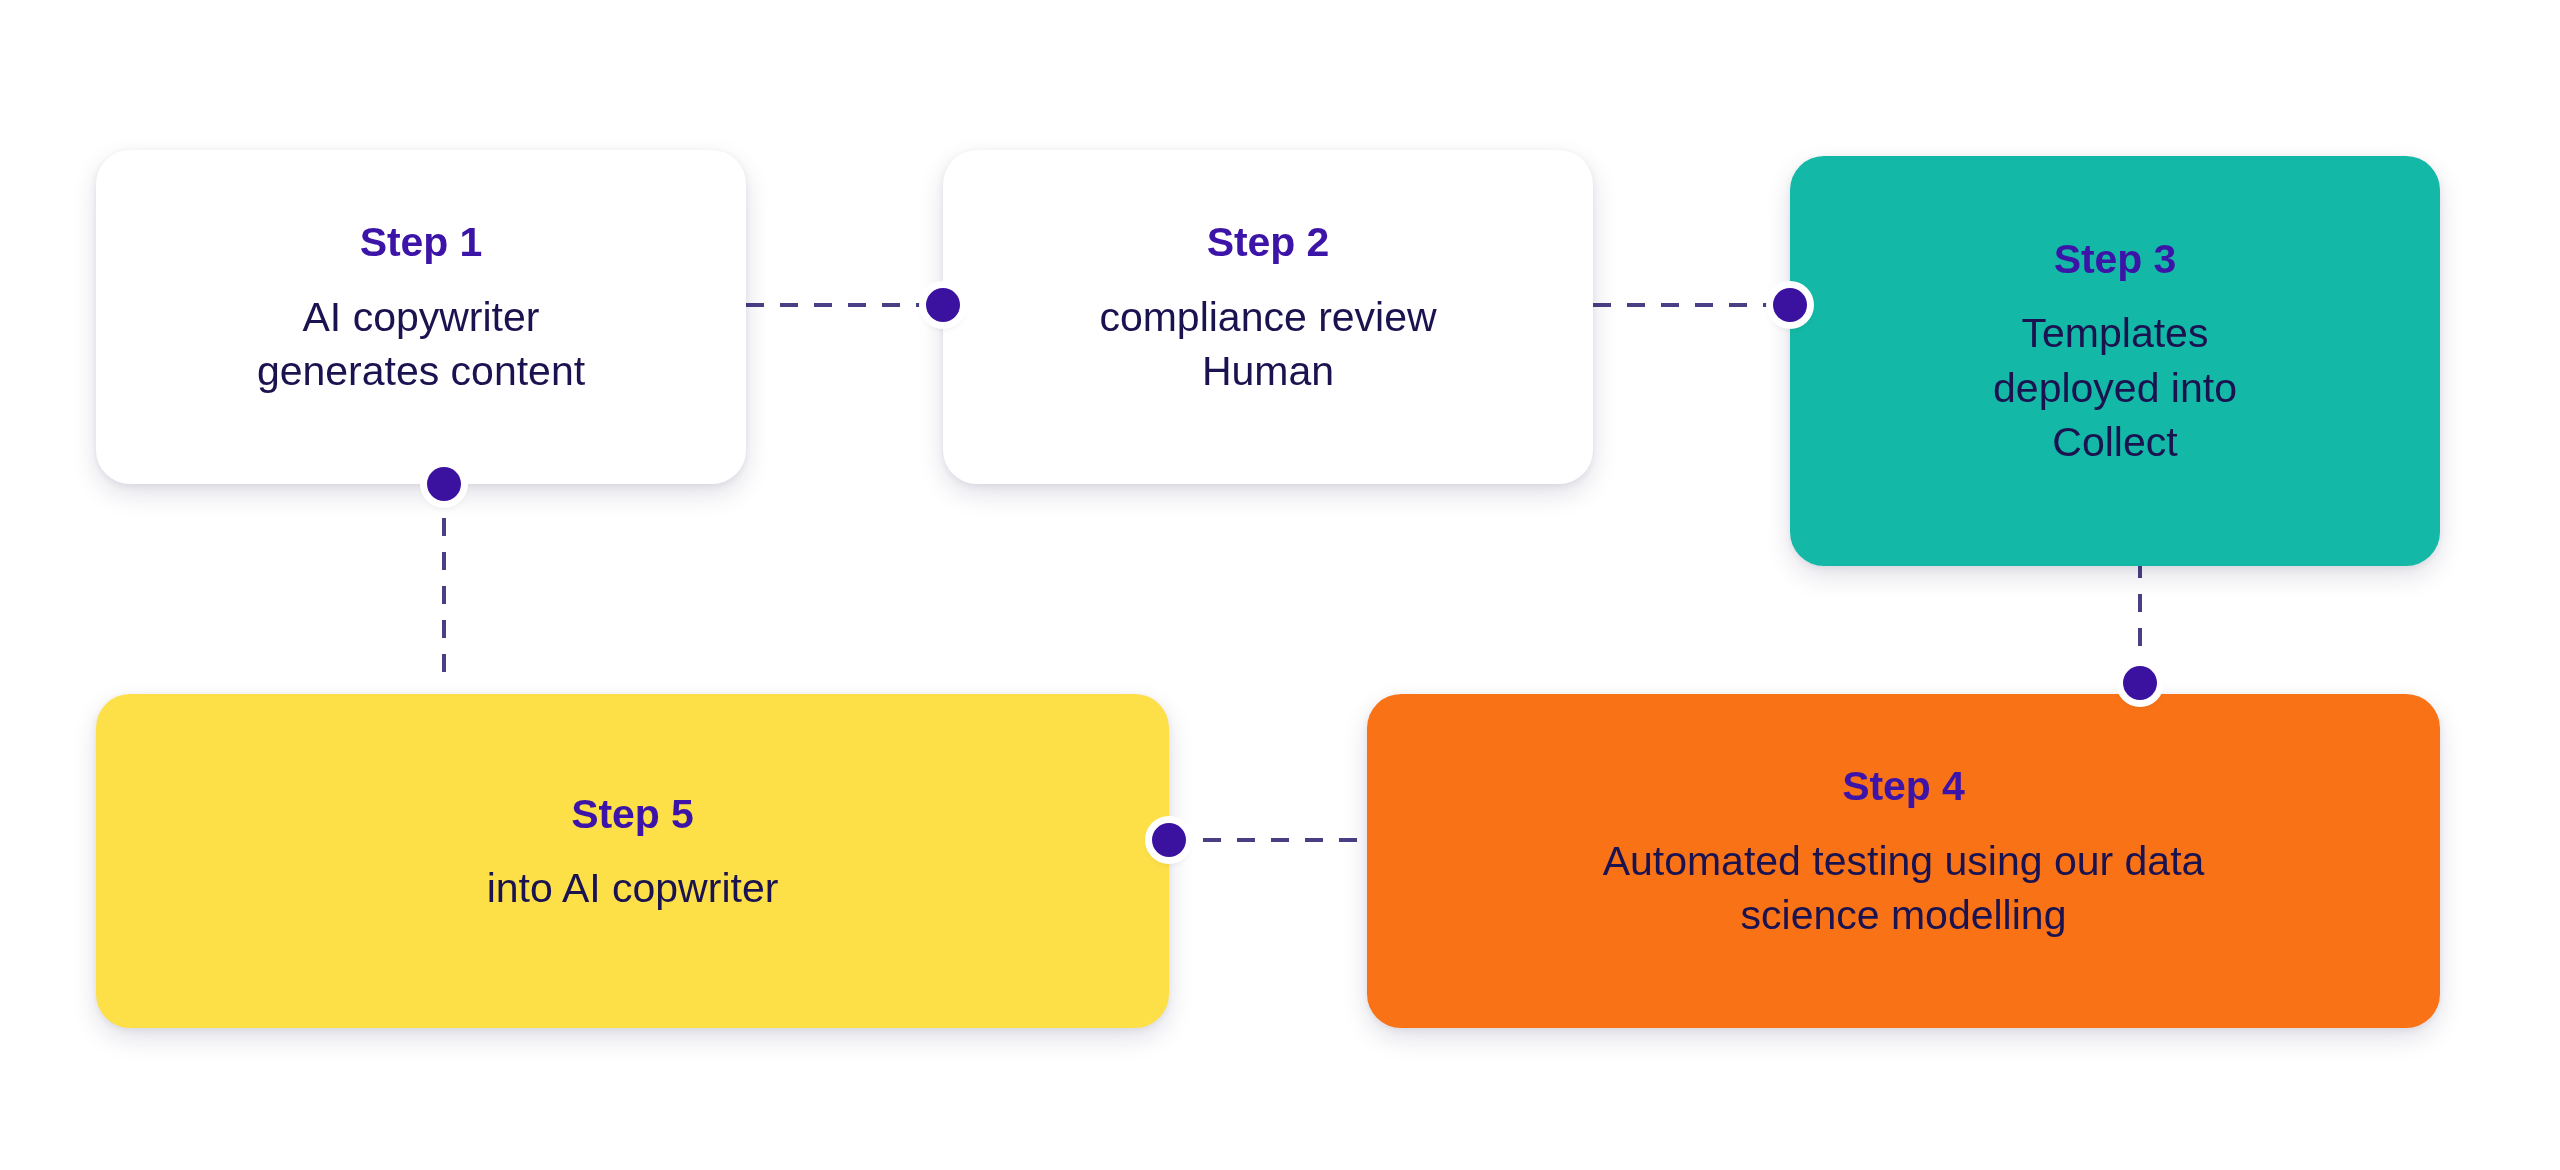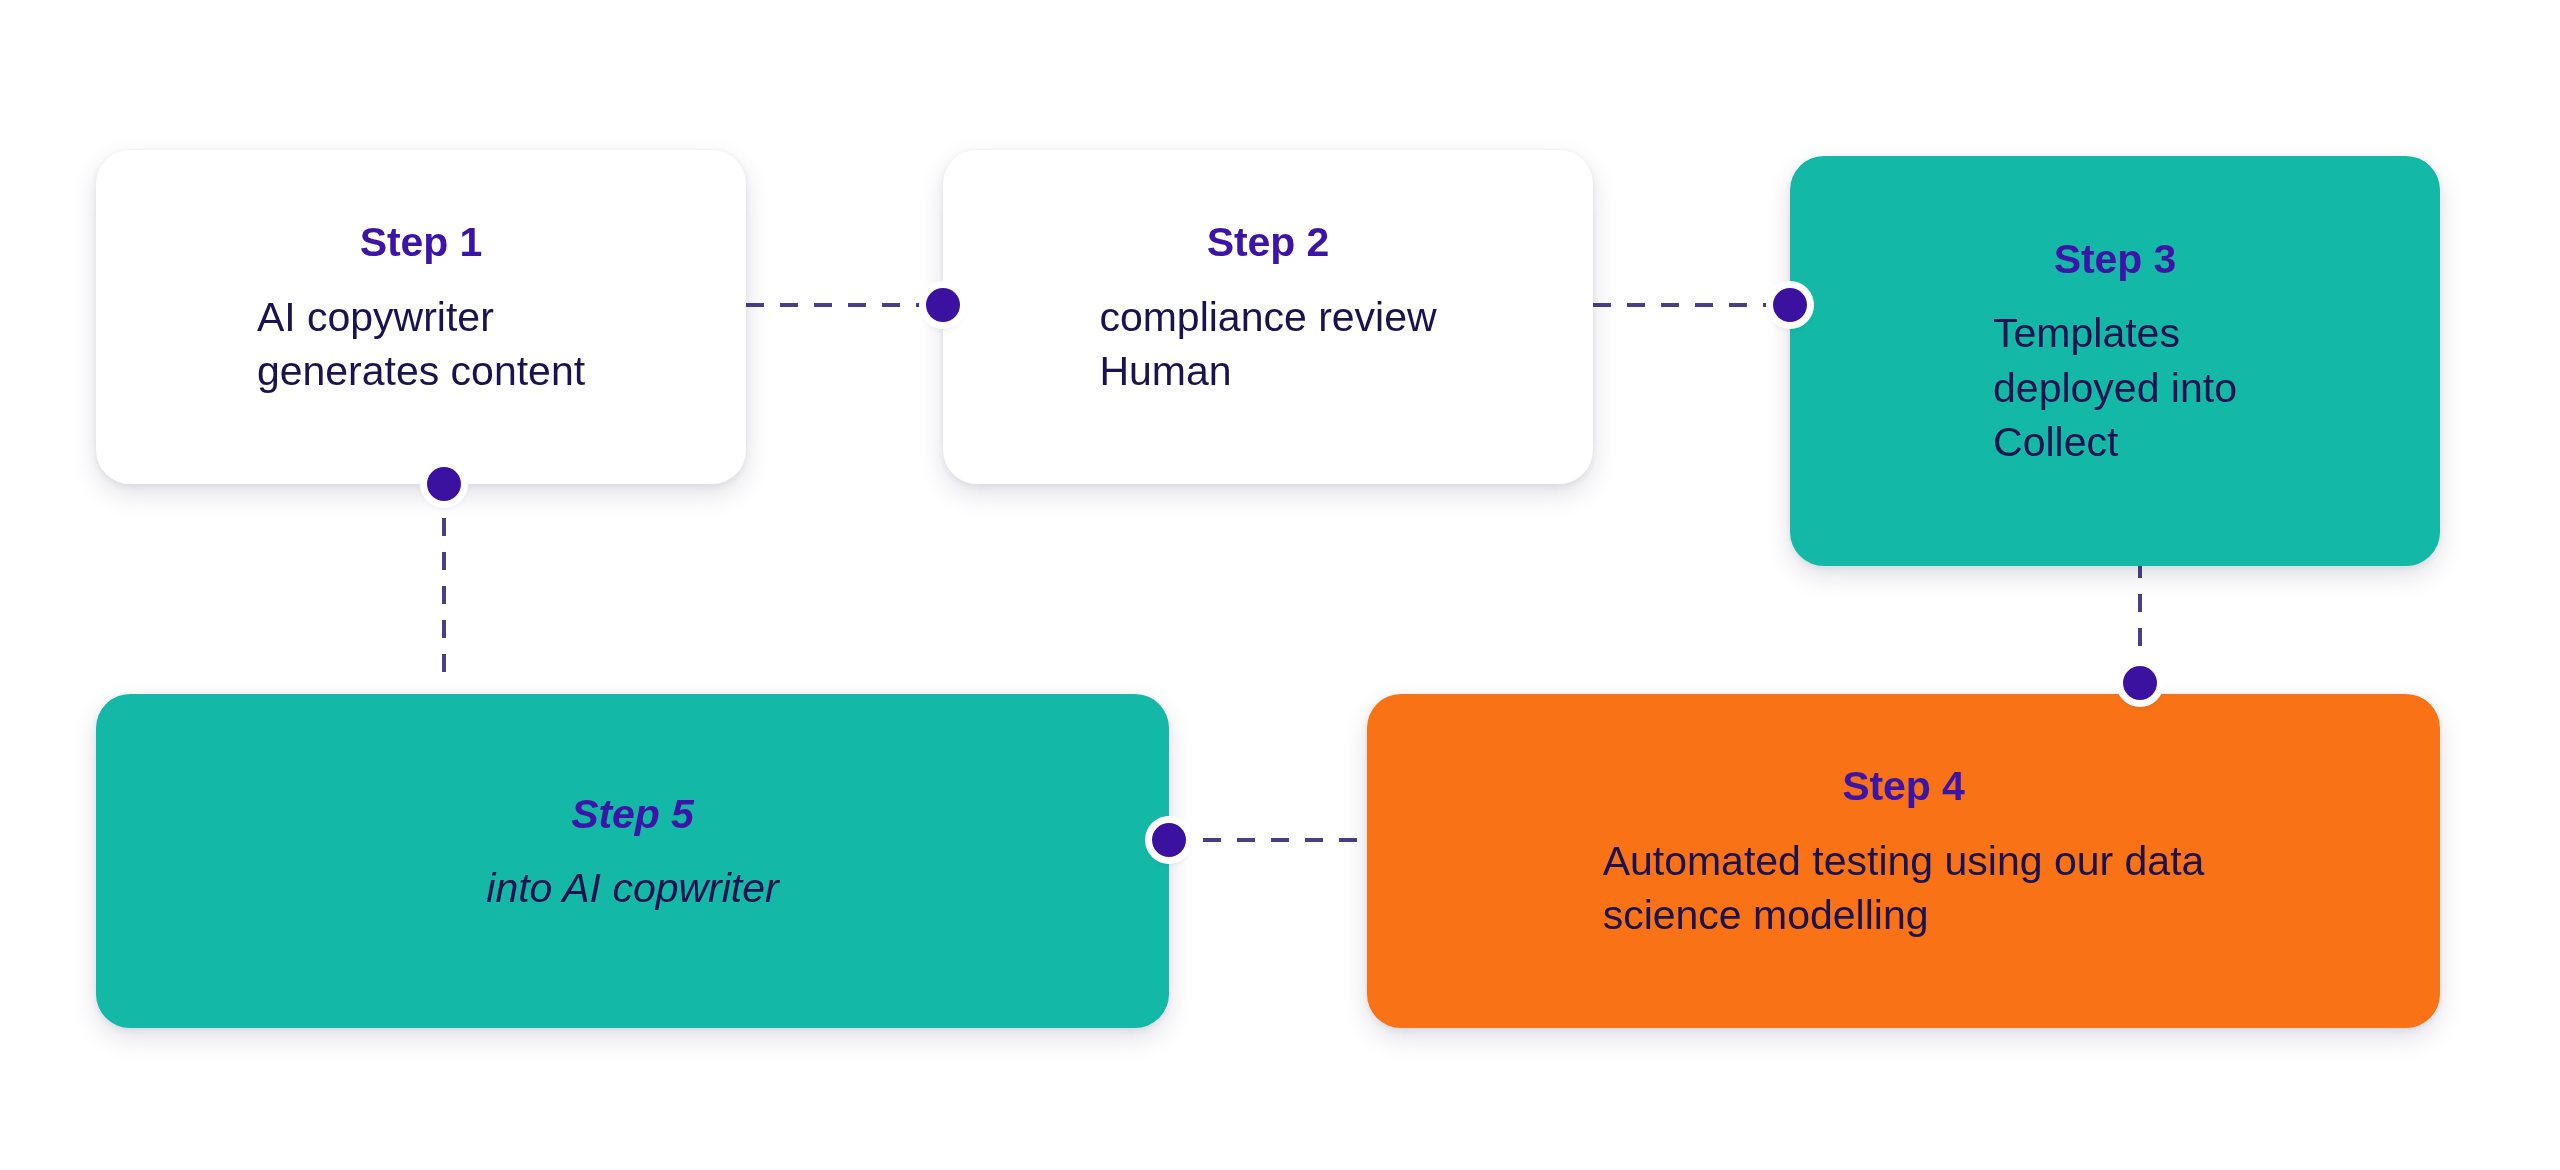--- a/index.html
+++ b/index.html
@@ -37,20 +37,21 @@
     z-index: 2;
     box-sizing: border-box;
     background: #ffffff;
     border-radius: 34px;
     box-shadow: 0 10px 26px rgba(23, 16, 70, 0.13),
                 0 2px 7px rgba(23, 16, 70, 0.07);
     display: flex;
     flex-direction: column;
     align-items: center;
     justify-content: center;
+    text-align: center;
     padding: 10px 34px;
   }
 
   .step-title {
     font-size: 41px;
     font-weight: 700;
     letter-spacing: -0.1px;
     line-height: 1.18;
     margin: 0 0 6px 0;
     white-space: nowrap;
@@ -107,21 +108,21 @@
 
   <div class="step-card" style="left: 1790px; top: 156px; width: 650px; height: 410px; background: #14b8a6;">
     <div class="step-title" style="color: rgb(61, 20, 168);">Step 3</div>
     <div class="step-body" style="color: rgb(26, 19, 80);">
         <div>Templates</div>
         <div>deployed into</div>
         <div>Collect</div>
       </div>
   </div>
 
-  <div class="step-card" style="left: 96px; top: 694px; width: 1073px; height: 334px; background: #14b8a6; font-style: italic;">
+  <div class="step-card" style="left: 96px; top: 694px; width: 1073px; height: 334px; background: #fde047;">
     <div class="step-title" style="color: rgb(61, 20, 168);">Step 5</div>
     <div class="step-body" style="color: rgb(26, 19, 80);">
         <div>into AI copwriter</div>
       </div>
   </div>
 
   <div class="step-card" style="left: 1367px; top: 694px; width: 1073px; height: 334px; background: #f97316;">
     <div class="step-title" style="color: rgb(61, 20, 168);">Step 4</div>
     <div class="step-body" style="color: rgb(26, 19, 80);">
         <div>Automated testing using our data</div>

